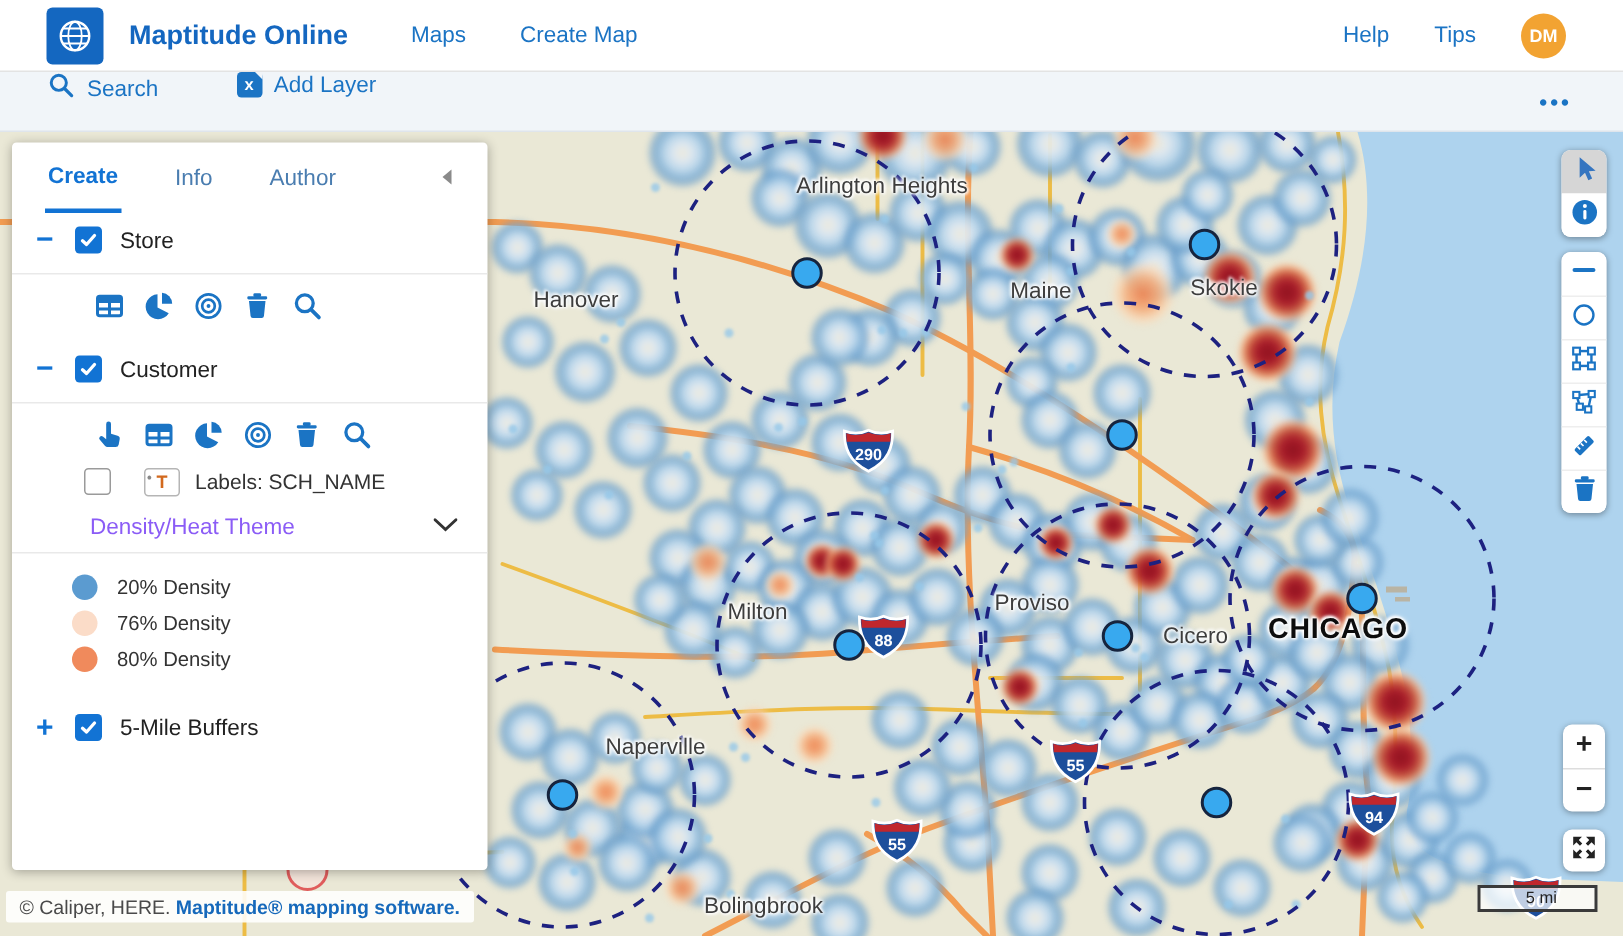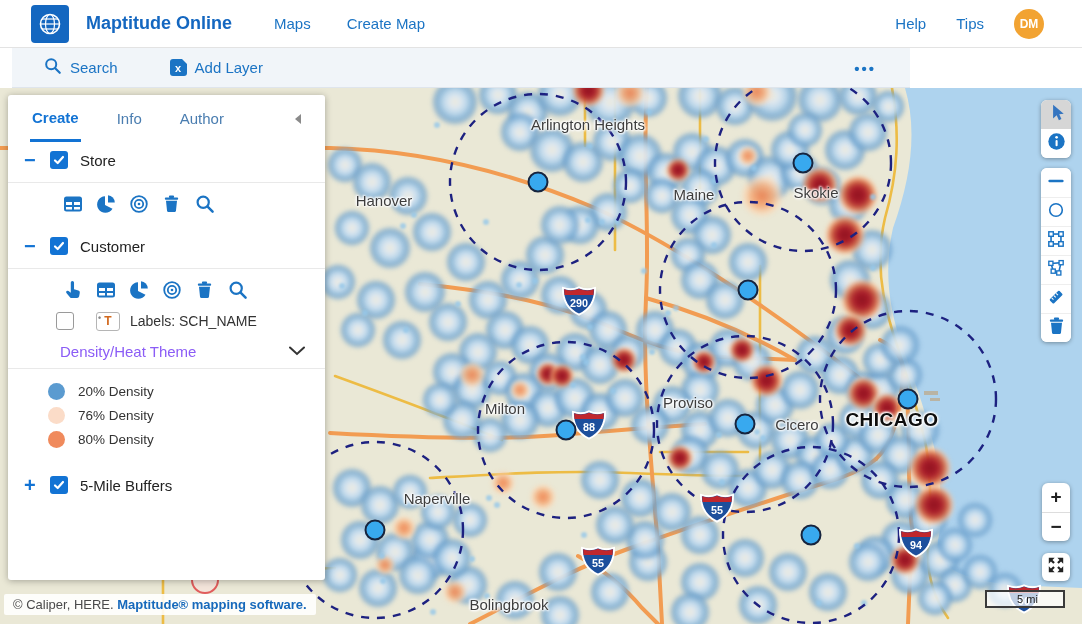--- a/index.html
+++ b/index.html
@@ -10,21 +10,21 @@
   #header { position:absolute; left:0; top:0; width:1082px; height:48px; background:#fff; border-bottom:1px solid #e3e3e3; display:flex; align-items:center; z-index:40; }
   #logo { width:38px; height:38px; margin-left:31px; background:#1467c0; border-radius:4px; display:flex; align-items:center; justify-content:center; }
   #app-title { margin-left:17px; font-size:18px; font-weight:bold; color:#1467c0; }
   .top-nav { margin-left:42px; font-size:15px; color:#1b74c4; cursor:pointer; }
   .top-nav + .top-nav { margin-left:36px; }
   #header-spacer { flex:1; }
   .right-nav { font-size:15px; color:#1b74c4; margin-right:30px; cursor:pointer; }
   #avatar { width:30px; height:30px; border-radius:50%; background:#f2a332; color:#fff; font-size:12px; font-weight:bold; display:flex; align-items:center; justify-content:center; margin-right:38px; }
 
   
-  #toolbar { position:absolute; left:12px; top:48px; width:898px; height:40px; background:#f1f5f9; border-bottom:1px solid #dfe5ec; display:flex; align-items:center; z-index:40; }
+  #toolbar { position:absolute; left:0; top:48px; width:1082px; height:40px; background:#f1f5f9; border-bottom:1px solid #dfe5ec; display:flex; align-items:flex-start; z-index:40; }
   .tb-item { display:flex; align-items:center; gap:8px; color:#1b74c4; font-size:15px; cursor:pointer; }
   #tb-search { margin-left:32px; }
   #tb-addlayer { margin-left:52px; }
   #xls-icon { width:17px; height:17px; background:#1b74c4; border-radius:3px; position:relative; color:#fff; font-size:11px; font-weight:bold; display:flex; align-items:flex-end; justify-content:center; line-height:15px; }
   #xls-icon::after { content:""; position:absolute; right:0; top:0; border-left:5px solid transparent; border-top:5px solid #f1f5f9; }
   #tb-more { position:absolute; right:34px; top:12px; color:#1b74c4; letter-spacing:2px; font-size:15px; font-weight:bold; cursor:pointer; }
 
   
   #map { position:absolute; left:0; top:88px; width:1082px; height:536px; background:#eae8d6; overflow:hidden; }
   #map svg.layer, #blobs, #labels { position:absolute; left:0; top:0; width:1082px; height:536px; }

